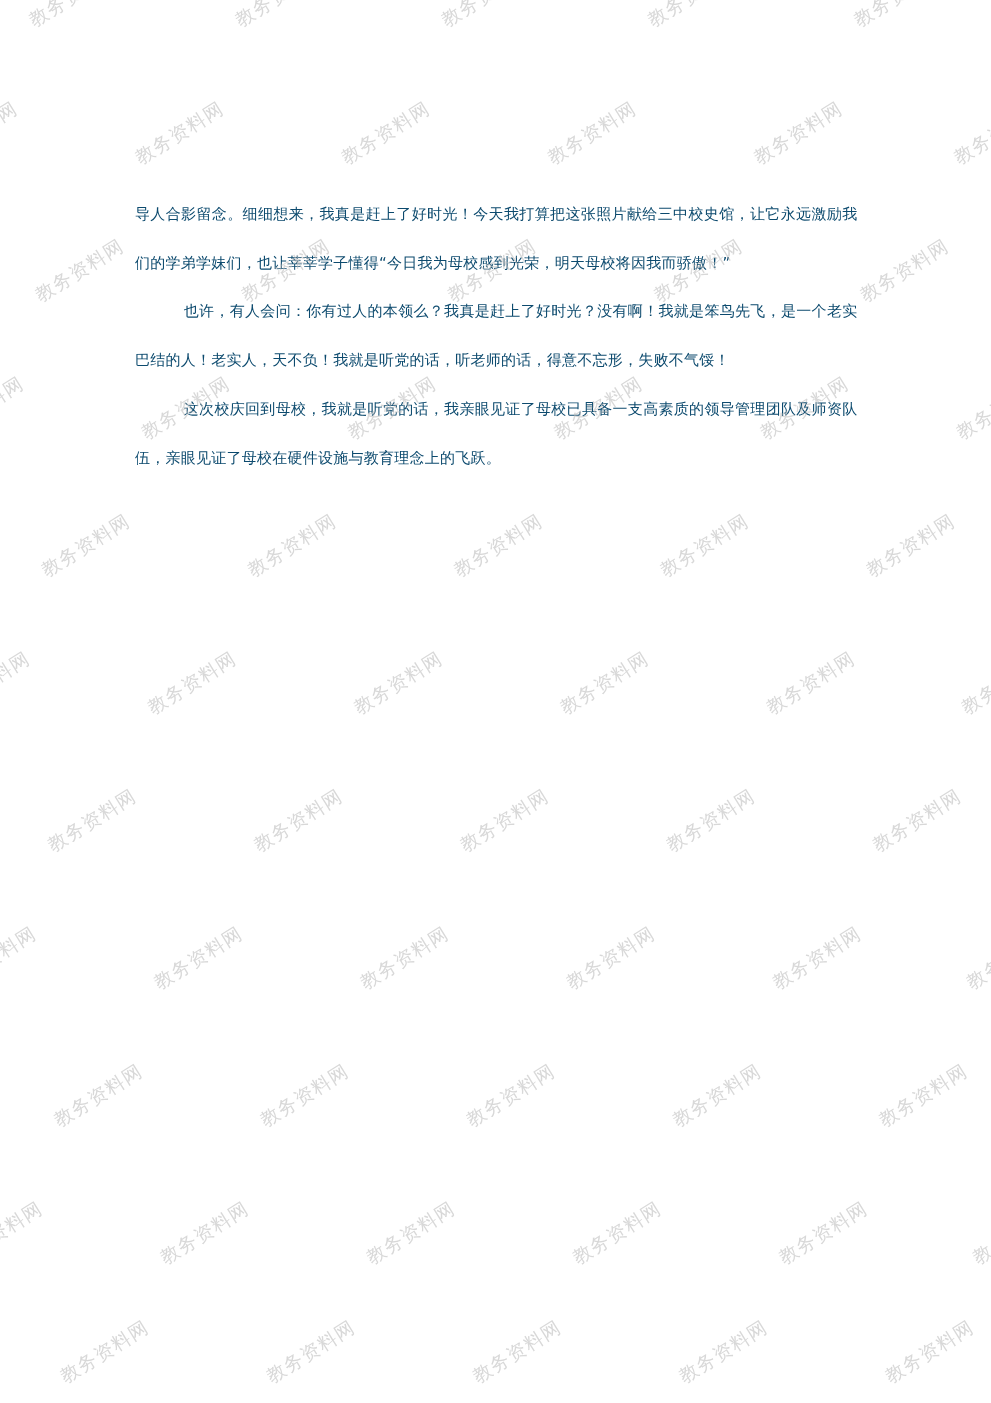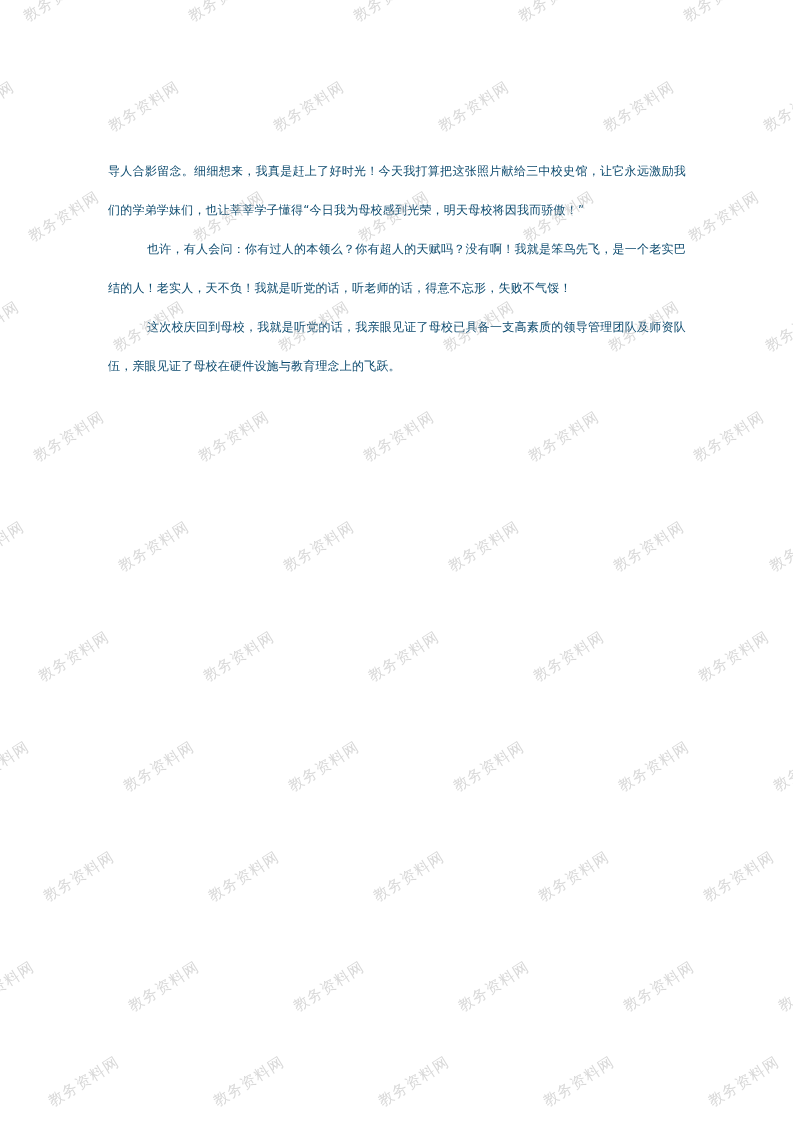--- a/index.html
+++ b/index.html
@@ -63,21 +63,21 @@
   .para.indent {
     text-indent: 39px;
   }
 </style>
 </head>
 <body>
 
 <div id="page">
   <div id="doc-body">
     <p class="para">导人合影留念。细细想来，我真是赶上了好时光！今天我打算把这张照片献给三中校史馆，让它永远激励我们的学弟学妹们，也让莘莘学子懂得“今日我为母校感到光荣，明天母校将因我而骄傲！”</p>
-    <p class="para indent">也许，有人会问：你有过人的本领么？你有超人的天赋吗？没有啊！我就是笨鸟先飞，是一个老实巴结的人！老实人，天不负！我就是听党的话，听老师的话，得意不忘形，失败不气馁！</p>
+    <p class="para indent">也许，有人会问：你有过人的本领么？我真是赶上了好时光？没有啊！我就是笨鸟先飞，是一个老实巴结的人！老实人，天不负！我就是听党的话，听老师的话，得意不忘形，失败不气馁！</p>
     <p class="para indent">这次校庆回到母校，我就是听党的话，我亲眼见证了母校已具备一支高素质的领导管理团队及师资队伍，亲眼见证了母校在硬件设施与教育理念上的飞跃。</p>
   </div>
 </div>
 
 <div id="watermark-layer">
     <div class="watermark" style="left: 20px; top: 10px; color: rgb(185, 185, 185);">教务资料网</div>
     <div class="watermark" style="left: 185px; top: 10px; color: rgb(185, 185, 185);">教务资料网</div>
     <div class="watermark" style="left: 350px; top: 10px; color: rgb(185, 185, 185);">教务资料网</div>
     <div class="watermark" style="left: 515px; top: 10px; color: rgb(185, 185, 185);">教务资料网</div>
     <div class="watermark" style="left: 680px; top: 10px; color: rgb(185, 185, 185);">教务资料网</div>

